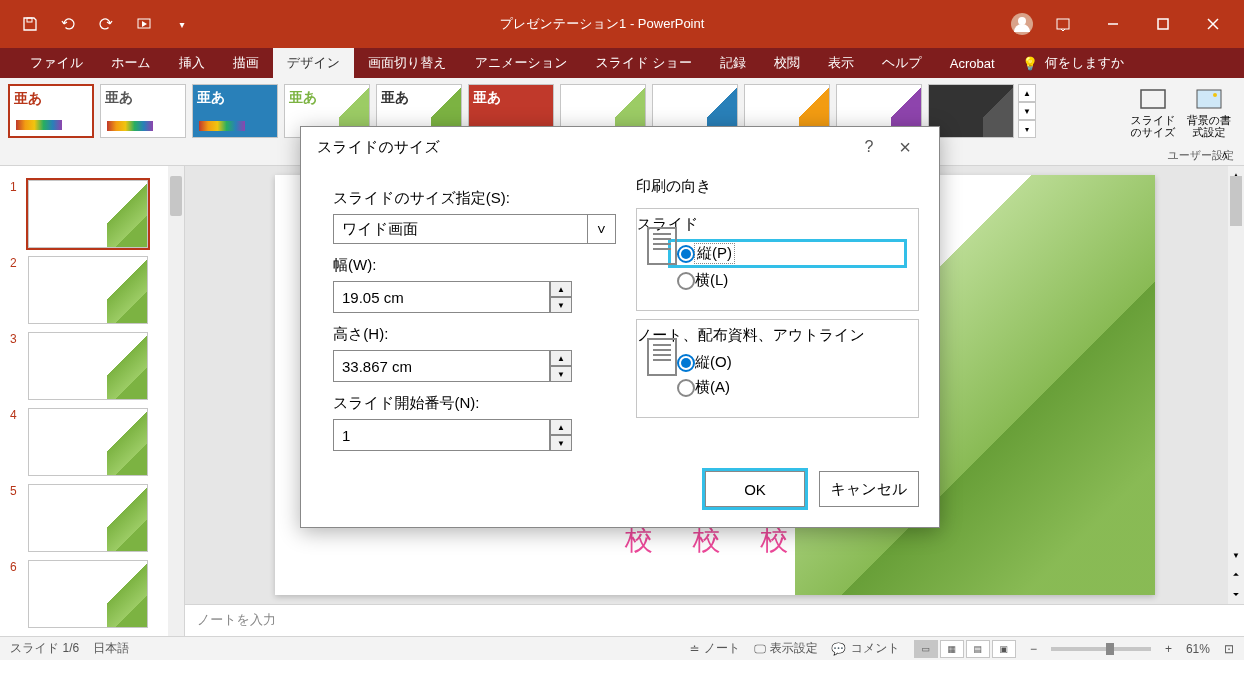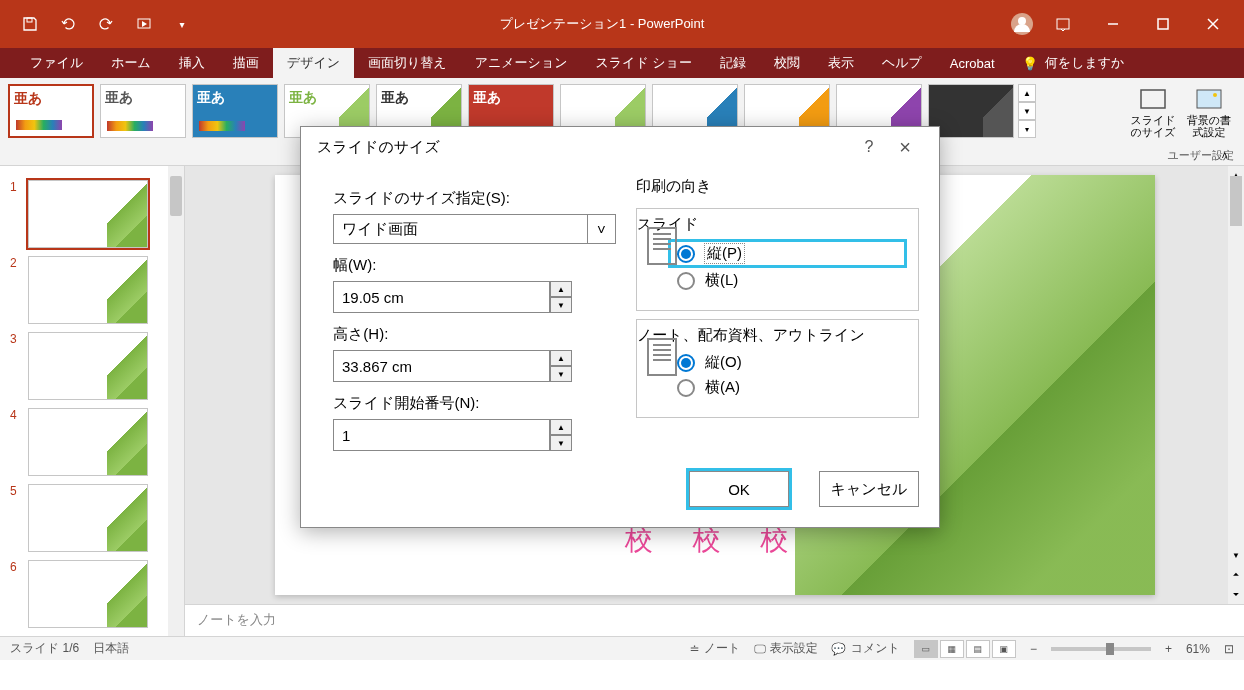--- a/index.html
+++ b/index.html
@@ -76,33 +76,33 @@
 .dlg-label { margin: 12px 0 6px 0; }
 .dlg-select { display: flex; }
 .dlg-select input { flex: 1; height: 30px; padding: 0 8px; border: 1px solid #888; font-size: 15px; }
 .dlg-select .dd { width: 28px; height: 30px; border: 1px solid #888; border-left: none; display: flex; align-items: center; justify-content: center; cursor: pointer; }
 .dlg-spinner { display: flex; width: 134px; }
 .dlg-spinner input { flex: 1; height: 32px; padding: 0 8px; border: 1px solid #888; font-size: 15px; }
 .dlg-spinner .spins { display: flex; flex-direction: column; }
 .dlg-spinner .spin { width: 22px; height: 16px; border: 1px solid #888; display: flex; align-items: center; justify-content: center; font-size: 8px; cursor: pointer; background: #f0f0f0; }
 .fieldset { border: 1px solid #c6c6c6; padding: 10px 14px 14px 14px; margin-top: 8px; }
 .fieldset-title { font-size: 15px; margin-bottom: 8px; margin-top: -4px; }
-.radio-row { display: flex; align-items: center; gap: 10px; margin: 6px 0 6px 40px; text-align: center; }
+.radio-row { display: flex; align-items: center; gap: 0; margin: 6px 0 6px 40px; text-align: center; }
 .radio-row.highlighted { outline: 3px solid #33bfe8; padding: 2px 6px; margin-left: 34px; }
 .radio { width: 18px; height: 18px; border: 2px solid #888; border-radius: 50%; display: flex; align-items: center; justify-content: center; }
 .radio.checked { border-color: #0078d4; }
 .radio.checked::after { content: ""; width: 10px; height: 10px; background: #0078d4; border-radius: 50%; }
 .radio-label { font-size: 15px; }
 .radio-label.dotted { outline: 1px dotted #888; padding: 0 2px; }
 .page-icon { width: 30px; height: 38px; border: 2px solid #888; position: absolute; display: flex; flex-direction: column; padding: 4px; gap: 3px; }
 .page-icon .line { height: 2px; background: #888; }
 .orient-block { position: relative; padding-left: 0; }
 .orient-icon-slot { position: absolute; left: 10px; top: 18px; }
 .dialog-footer { display: flex; justify-content: flex-end; gap: 14px; padding: 0 20px 20px 0; }
-.dlg-btn { min-width: 100px; height: 36px; border: 1px solid #888; background: #fff; font-size: 15px; cursor: pointer; margin-left: 16px; }
+.dlg-btn { min-width: 100px; height: 36px; border: 1px solid #888; background: #fff; font-size: 15px; cursor: pointer; }
 .dlg-btn.primary-hl { outline: 3px solid #33bfe8; }
 .fieldset-title-outer { font-size: 15px; margin-bottom: 12px; }
 </style>
 </head>
 <body>
 
 <div class="titlebar">
   <div class="left-icons">
     <div class="icon-btn">
         <svg width="16" height="16" viewBox="0 0 16 16">

